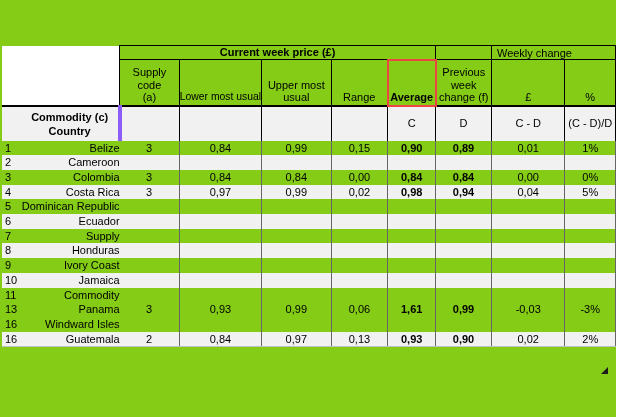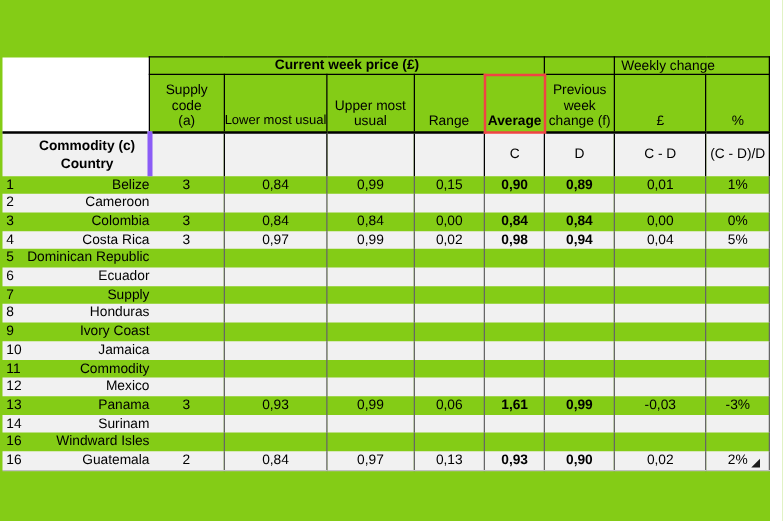--- a/index.html
+++ b/index.html
@@ -238,56 +238,32 @@
           <td class="ccountry">Commodity</td>
           <td class="cv bv"></td>
           <td class="cv bv"></td>
           <td class="cv bv"></td>
           <td class="cv bv"></td>
           <td class="cv bv b"></td>
           <td class="cv bv b"></td>
           <td class="cv bv"></td>
           <td class="cv bv"></td>
         </tr>
-        <tr class="datarow shade">
-          <td class="cnum">12</td>
-          <td class="ccountry">Mexico</td>
-          <td class="cv bv"></td>
-          <td class="cv bv"></td>
-          <td class="cv bv"></td>
-          <td class="cv bv"></td>
-          <td class="cv bv b"></td>
-          <td class="cv bv b"></td>
-          <td class="cv bv"></td>
-          <td class="cv bv"></td>
-        </tr>
         <tr class="datarow">
           <td class="cnum">13</td>
           <td class="ccountry">Panama</td>
           <td class="cv bv">3</td>
           <td class="cv bv">0,93</td>
           <td class="cv bv">0,99</td>
           <td class="cv bv">0,06</td>
           <td class="cv bv b">1,61</td>
           <td class="cv bv b">0,99</td>
           <td class="cv bv">-0,03</td>
           <td class="cv bv">-3%</td>
         </tr>
-        <tr class="datarow shade">
-          <td class="cnum">14</td>
-          <td class="ccountry">Surinam</td>
-          <td class="cv bv"></td>
-          <td class="cv bv"></td>
-          <td class="cv bv"></td>
-          <td class="cv bv"></td>
-          <td class="cv bv b"></td>
-          <td class="cv bv b"></td>
-          <td class="cv bv"></td>
-          <td class="cv bv"></td>
-        </tr>
         <tr class="datarow">
           <td class="cnum">16</td>
           <td class="ccountry">Windward Isles</td>
           <td class="cv bv"></td>
           <td class="cv bv"></td>
           <td class="cv bv"></td>
           <td class="cv bv"></td>
           <td class="cv bv b"></td>
           <td class="cv bv b"></td>
           <td class="cv bv"></td>

